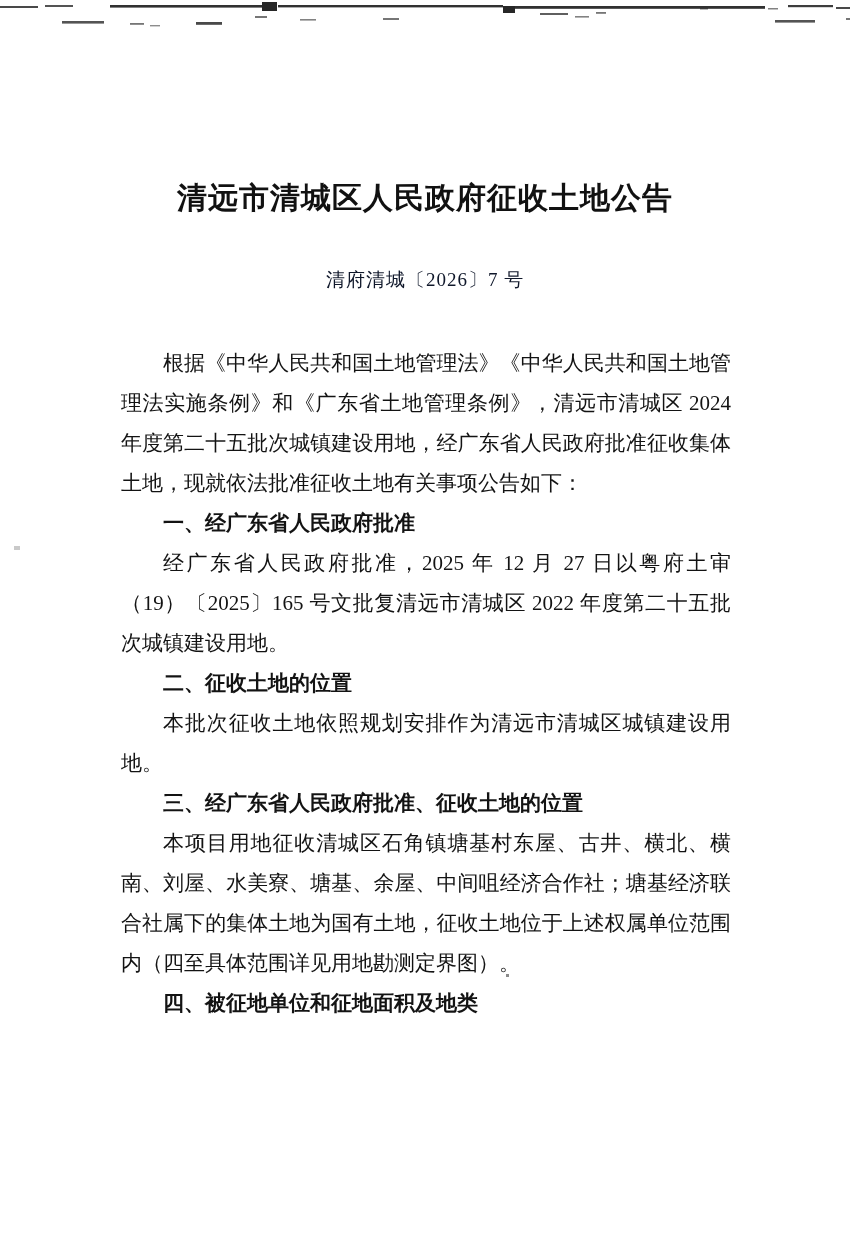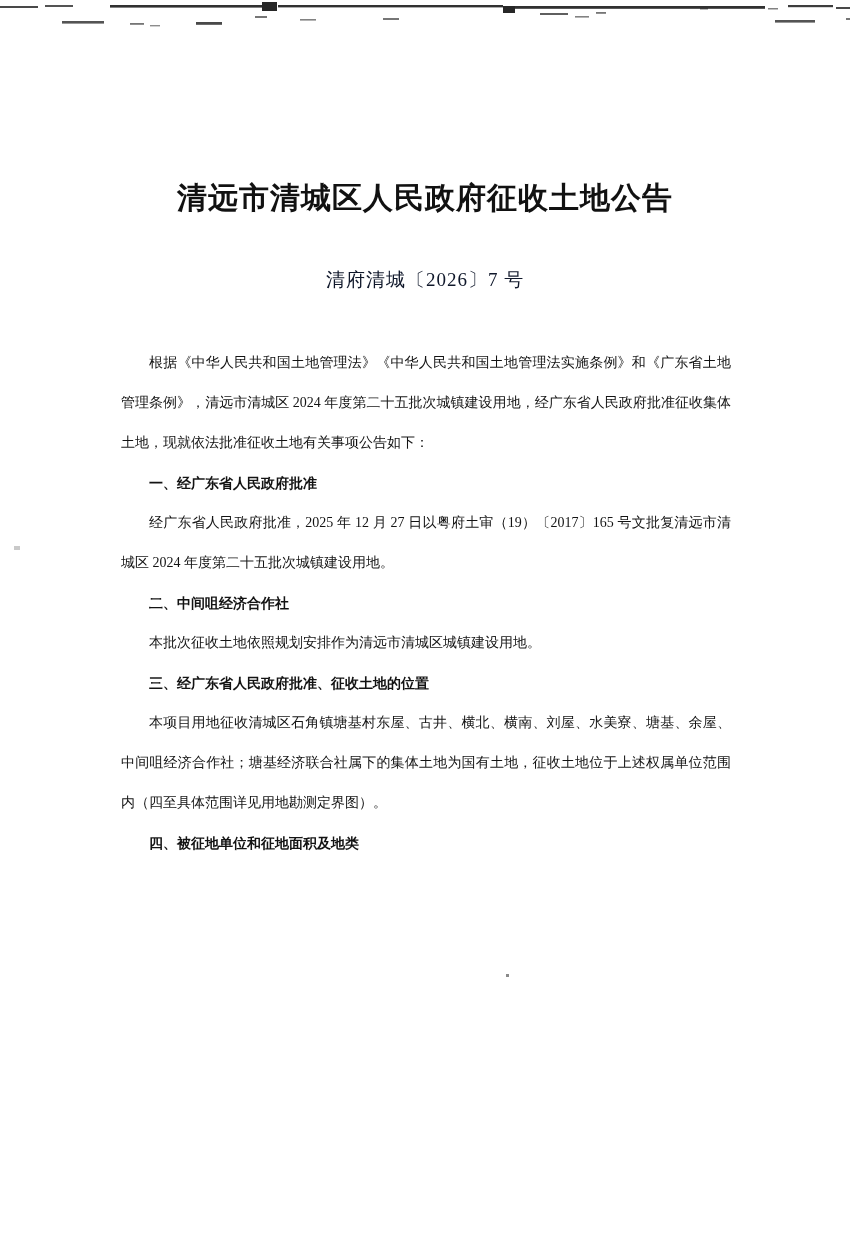--- a/index.html
+++ b/index.html
@@ -45,21 +45,21 @@
     text-align: center;
     font-size: 19px;
     letter-spacing: 1px;
     color: #0f172a;
   }
   .content {
     position: absolute;
     top: 343px;
     left: 121px;
     width: 610px;
-    font-size: 14px;
+    font-size: 21px;
     line-height: 40px;
     text-align: justify;
     color: #131313;
   }
   .content p {
     margin: 0;
     text-indent: 2em;
   }
   .content p.heading {
     font-family: "Liberation Sans", "DejaVu Sans", sans-serif;
@@ -116,22 +116,22 @@
     </g>
   </svg>
 
   <h1 class="doc-title">清远市清城区人民政府征收土地公告</h1>
 
   <div class="doc-number">清府清城〔2026〕7 号</div>
 
   <div class="content">
     <p>根据《中华人民共和国土地管理法》《中华人民共和国土地管理法实施条例》和《广东省土地管理条例》，清远市清城区 2024 年度第二十五批次城镇建设用地，经广东省人民政府批准征收集体土地，现就依法批准征收土地有关事项公告如下：</p>
     <p class="heading">一、经广东省人民政府批准</p>
-    <p>经广东省人民政府批准，2025 年 12 月 27 日以粤府土审（19）〔2017〕165 号文批复清远市清城区 2024 年度第二十五批次城镇建设用地。</p>
-    <p class="heading">二、中间咀经济合作社</p>
+    <p>经广东省人民政府批准，2025 年 12 月 27 日以粤府土审（19）〔2025〕165 号文批复清远市清城区 2022 年度第二十五批次城镇建设用地。</p>
+    <p class="heading">二、征收土地的位置</p>
     <p>本批次征收土地依照规划安排作为清远市清城区城镇建设用地。</p>
     <p class="heading">三、经广东省人民政府批准、征收土地的位置</p>
     <p>本项目用地征收清城区石角镇塘基村东屋、古井、横北、横南、刘屋、水美寮、塘基、余屋、中间咀经济合作社；塘基经济联合社属下的集体土地为国有土地，征收土地位于上述权属单位范围内（四至具体范围详见用地勘测定界图）。</p>
     <p class="heading">四、被征地单位和征地面积及地类</p>
   </div>
 
   <div class="page-number">- 1 -</div>
 
   <div class="speck s1"></div>
   <div class="speck s2"></div>

